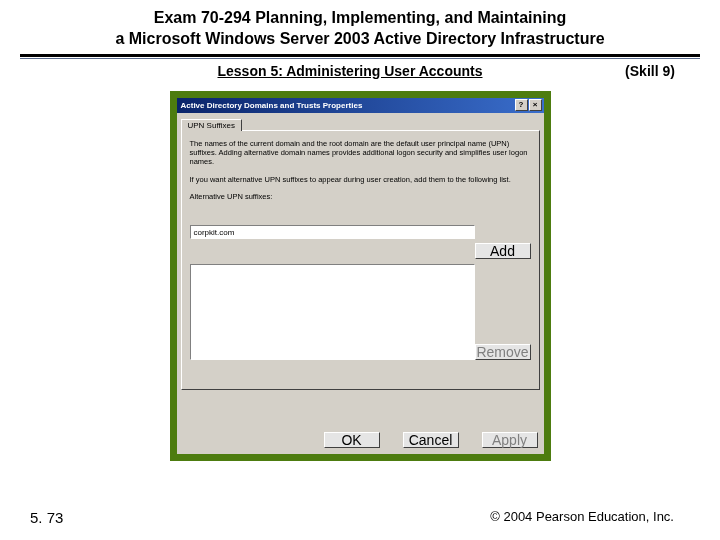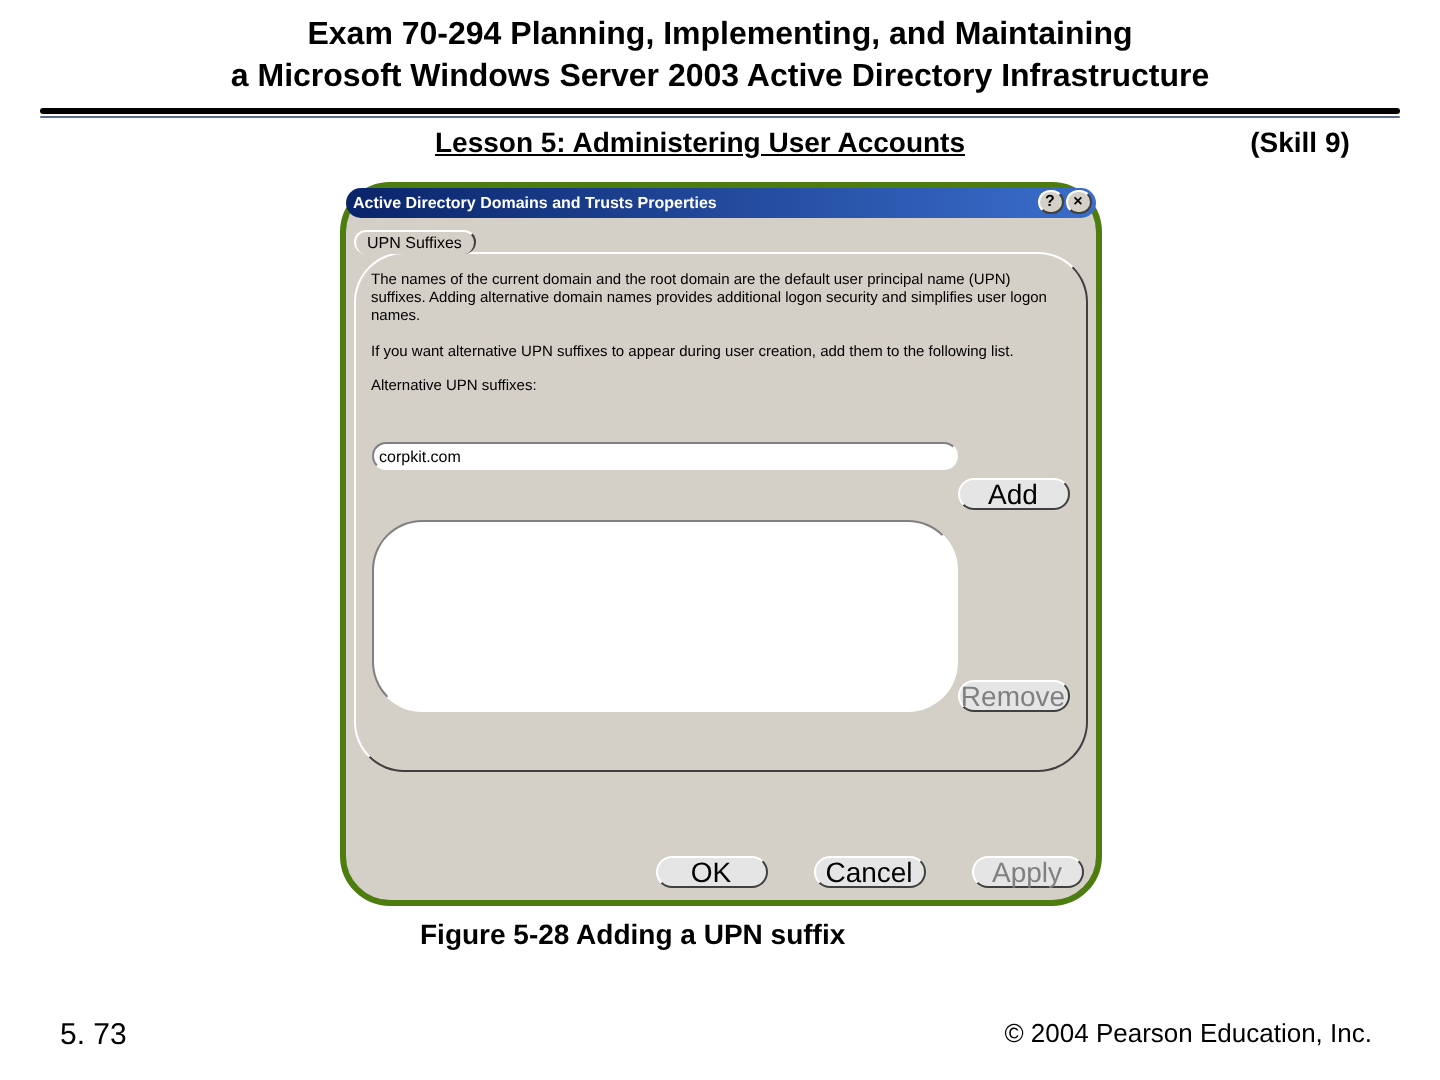--- a/index.html
+++ b/index.html
@@ -1,15 +1,15 @@
 <!DOCTYPE html>
 <html><head>
 <meta charset="utf-8">
 <style>
-  * { box-sizing: border-box; border-radius: 25px; }
+  * { box-sizing: border-box; }
   body {
     margin: 0;
     width: 720px;
     height: 540px;
     font-family: Arial, Helvetica, sans-serif;
     background: #fff;
     color: #000;
     position: relative;
   }
   .header {
@@ -37,21 +37,21 @@
   .lesson-row .lesson { flex: 1; text-align: center; padding-left: 60px; text-decoration: underline; }
   .lesson-row .skill { width: 80px; text-align: center; }
   .figure-wrap {
     text-align: center;
     margin-top: 6px;
   }
   
   .dialog {
     width: 381px;
     margin: 0 auto;
-    border: 3px solid #4d7c0f;
+    border: 7px solid #4d7c0f;
     background: #d4d0c8;
     font-family: Tahoma, Arial, sans-serif;
     font-size: 8px;
     text-align: left;
   }
   .titlebar {
     background: linear-gradient(to right, #0a246a, #3a6ecc);
     color: #fff;
     height: 15px;
     display: flex;
@@ -148,21 +148,21 @@
   .caption {
     font-weight: bold;
     font-size: 14px;
     margin-top: 6px;
     text-align: left;
     padding-left: 210px;
   }
   .footer {
     position: absolute;
     bottom: 14px;
-    left: 0; right: 4px;
+    left: 0; right: 16px;
     display: flex;
     justify-content: space-between;
     padding: 0 30px;
     font-size: 13px;
   }
   .pageno { font-size: 15px; }
 </style>
 </head>
 <body>
 
@@ -205,19 +205,18 @@
           <div class="btn disabled">Remove</div>
         </div>
       </div>
     </div>
     <div class="dialog-buttons">
       <div class="btn">OK</div>
       <div class="btn">Cancel</div>
       <div class="btn disabled">Apply</div>
     </div>
   </div>
-  <div class="caption">Figure 5-28 Adding a UPN suffix</div>
 </div>
 
 <div class="footer">
   <span class="pageno">5. 73</span>
   <span>© 2004 Pearson Education, Inc.</span>
 </div>
 
 </body></html>

